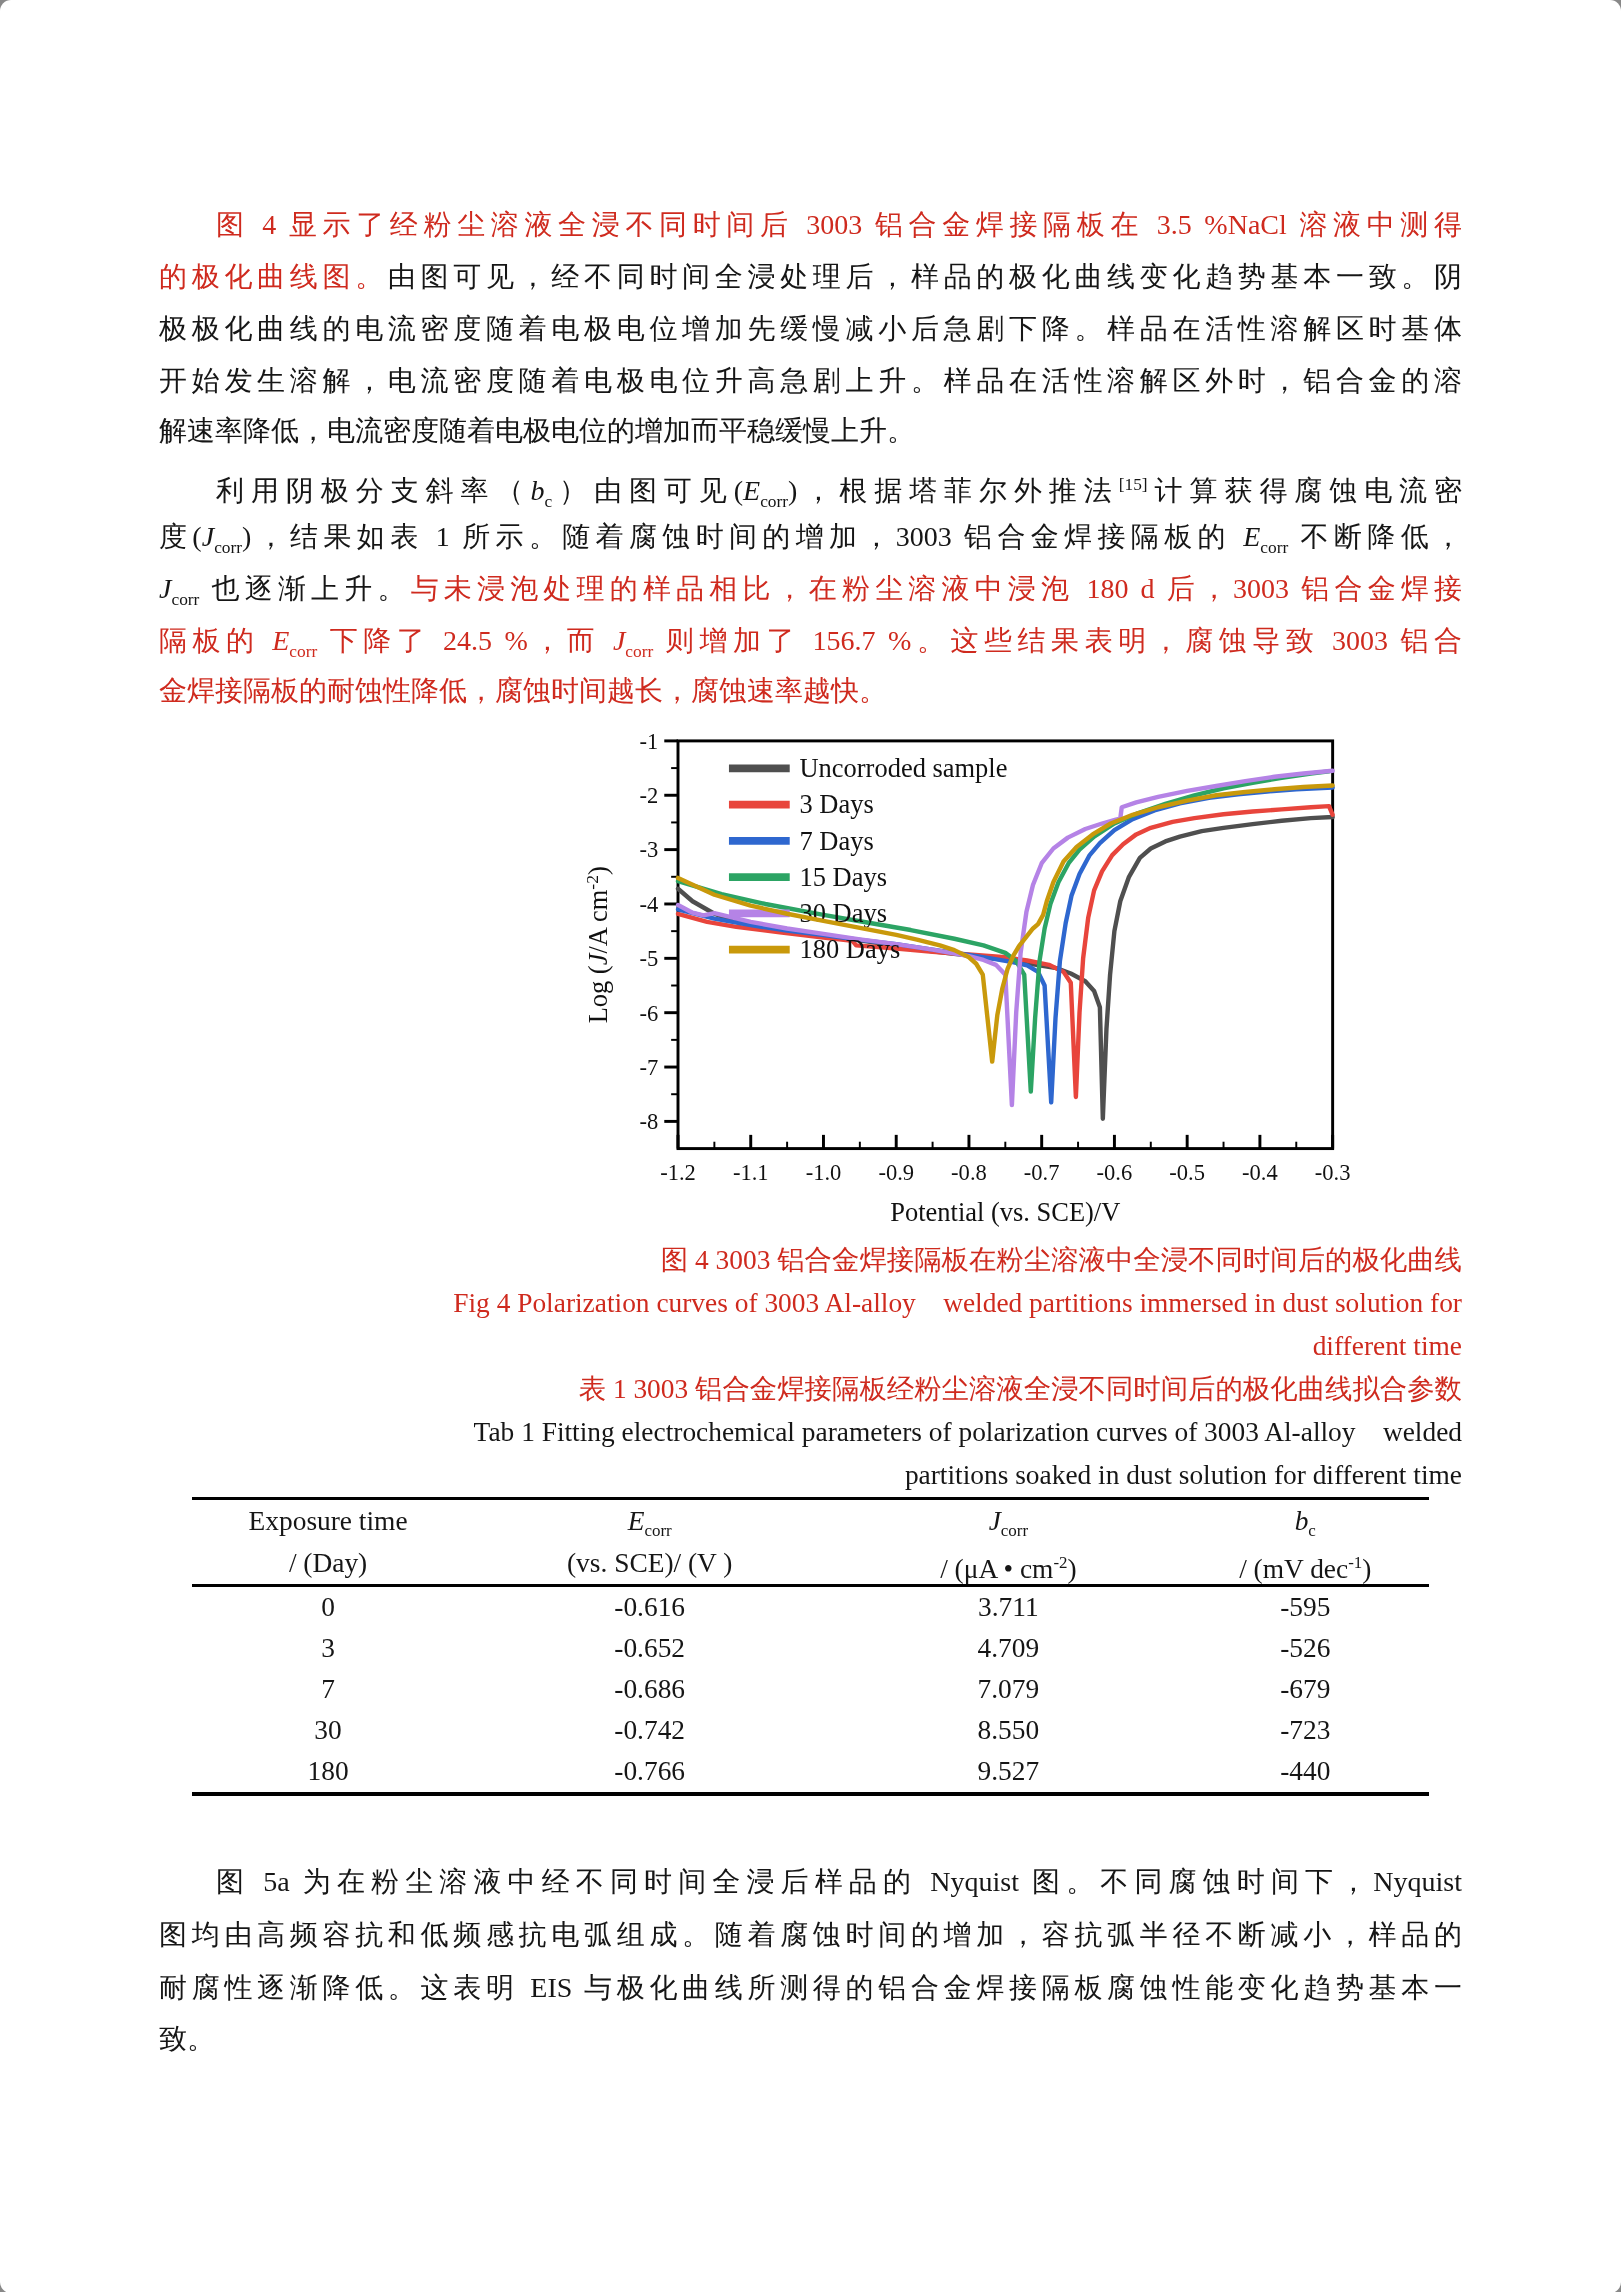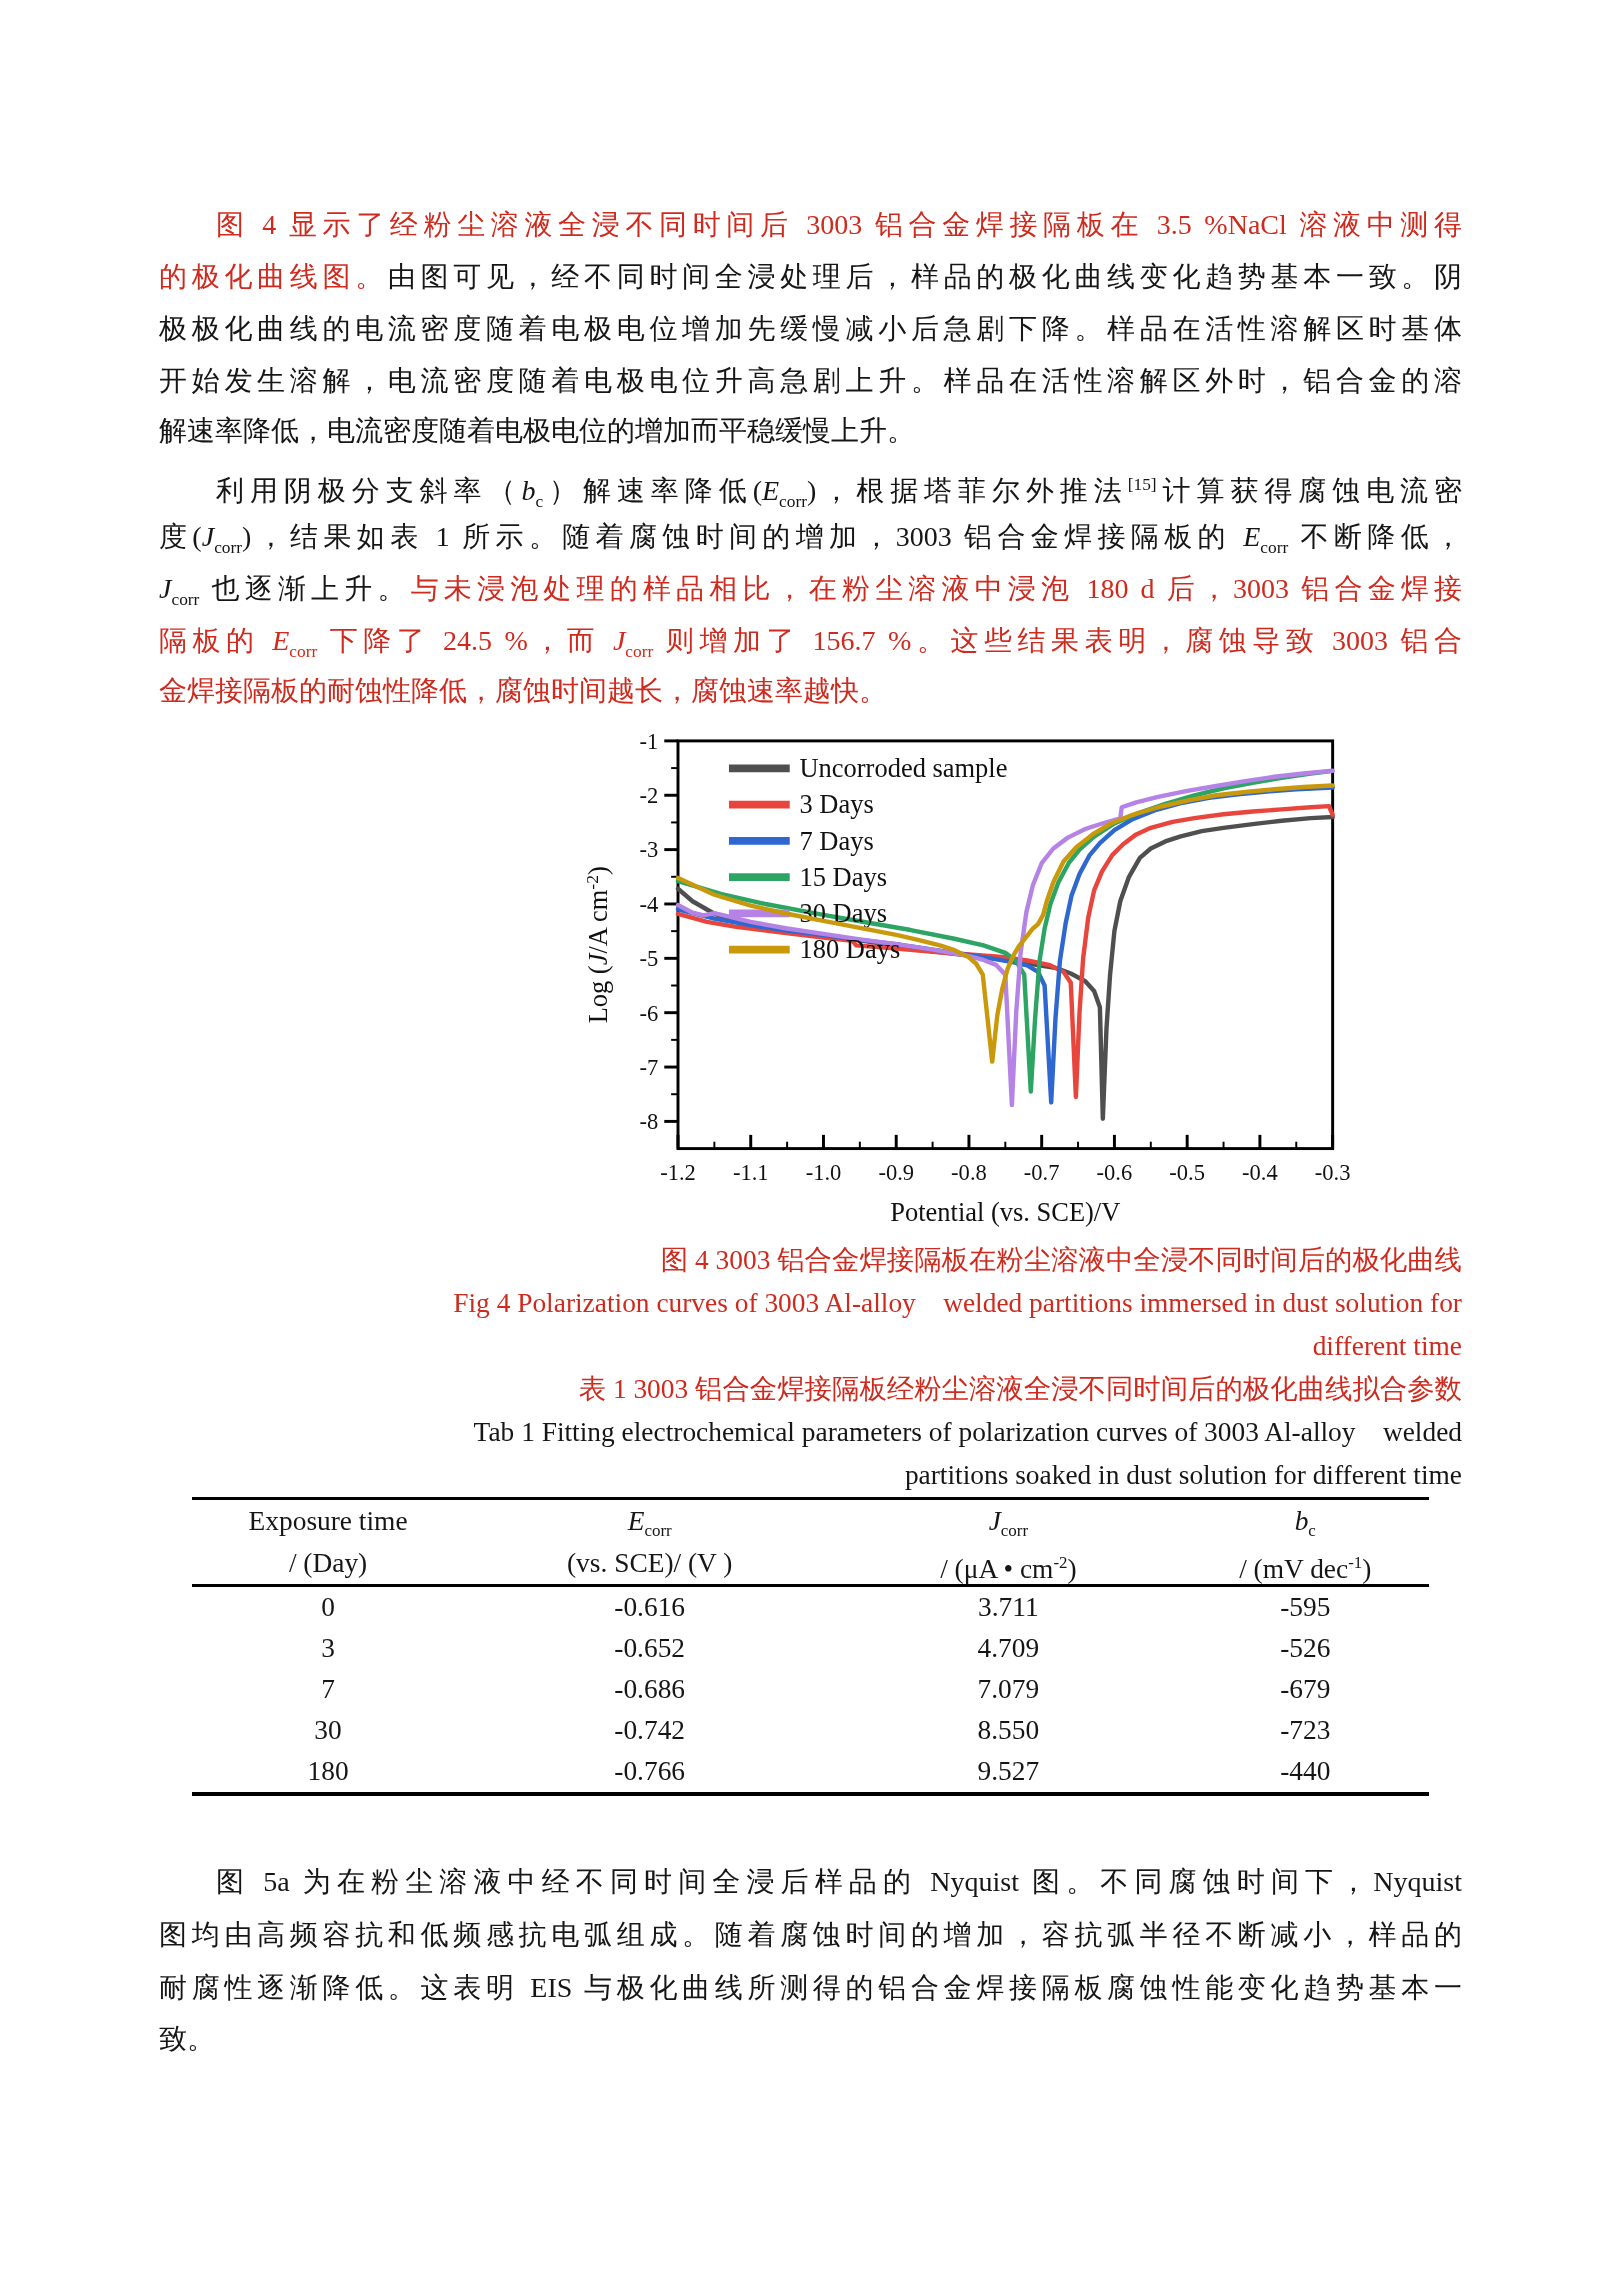--- a/index.html
+++ b/index.html
@@ -1,17 +1,17 @@
 <!DOCTYPE html>
 <html style="--red: #cf2a1e;"><head>
 <meta charset="utf-8">
 <style>
   html,body{margin:0;padding:0;background:#888;}
   .page{position:relative;width:1621px;height:2293px;background:#ffffff;margin:0 auto;
-        font-family:"Liberation Serif","DejaVu Serif",serif;color:#161616;overflow:hidden;}
+        font-family:"Liberation Serif","DejaVu Serif",serif;color:#161616;overflow:hidden;border-radius:11px;}
   .content{padding:0 159px;}
   
   .para .line{height:52px;line-height:52px;font-size:28px;text-align:justify;text-align-last:justify;
               overflow:hidden;white-space:nowrap;}
   .para .line.last{text-align-last:left;font-family:Liberation Mono, monospace;}
   .para .line.indent{text-indent:57px;}
   .red{color:var(--red,#cf2a1e);}
   .sub{font-size:0.62em;vertical-align:sub;}
   .sup{font-size:0.62em;vertical-align:super;}
   .it{font-style:italic;}
@@ -39,21 +39,21 @@
   <div class="content">
 
     <div class="para" id="para-1">
         <div class="line indent"><span class="red">图 4 显示了经粉尘溶液全浸不同时间后 3003 铝合金焊接隔板在 3.5 %NaCl 溶液中测得</span></div>
         <div class="line"><span class="red">的极化曲线图。</span><span>由图可见，经不同时间全浸处理后，样品的极化曲线变化趋势基本一致。阴</span></div>
         <div class="line"><span>极极化曲线的电流密度随着电极电位增加先缓慢减小后急剧下降。样品在活性溶解区时基体</span></div>
         <div class="line"><span>开始发生溶解，电流密度随着电极电位升高急剧上升。样品在活性溶解区外时，铝合金的溶</span></div>
         <div class="line last"><span>解速率降低，电流密度随着电极电位的增加而平稳缓慢上升。</span></div>
       </div>
     <div class="para" id="para-2">
-        <div class="line indent"><span>利用阴极分支斜率（</span><span class="it">b</span><span class="sub">c</span><span>）解速率降低(</span><span class="it">E</span><span class="sub">corr</span><span>)，根据塔菲尔外推法</span><span class="sup">[15]</span><span>计算获得腐蚀电流密</span></div>
+        <div class="line indent"><span>利用阴极分支斜率（</span><span class="it">b</span><span class="sub">c</span><span>）由图可见(</span><span class="it">E</span><span class="sub">corr</span><span>)，根据塔菲尔外推法</span><span class="sup">[15]</span><span>计算获得腐蚀电流密</span></div>
         <div class="line"><span>度(</span><span class="it">J</span><span class="sub">corr</span><span>)，结果如表 1 所示。随着腐蚀时间的增加，3003 铝合金焊接隔板的 </span><span class="it">E</span><span class="sub">corr</span><span> 不断降低，</span></div>
         <div class="line"><span class="it">J</span><span class="sub">corr</span><span> 也逐渐上升。</span><span class="red">与未浸泡处理的样品相比，在粉尘溶液中浸泡 180 d 后，3003 铝合金焊接</span></div>
         <div class="line"><span class="red">隔板的 </span><span class="red it">E</span><span class="red sub">corr</span><span class="red"> 下降了 24.5 %，而 </span><span class="red it">J</span><span class="red sub">corr</span><span class="red"> 则增加了 156.7 %。这些结果表明，腐蚀导致 3003 铝合</span></div>
         <div class="line last"><span class="red">金焊接隔板的耐蚀性降低，腐蚀时间越长，腐蚀速率越快。</span></div>
       </div>
 
     <div class="chart-wrap">
       <svg width="784" height="512" viewBox="0 0 800 522">
           <rect x="100" y="16" width="668" height="416" fill="none" stroke="#000" stroke-width="3"></rect>
           <line x1="100" y1="432" x2="100" y2="418" stroke="#000" stroke-width="3"></line>

